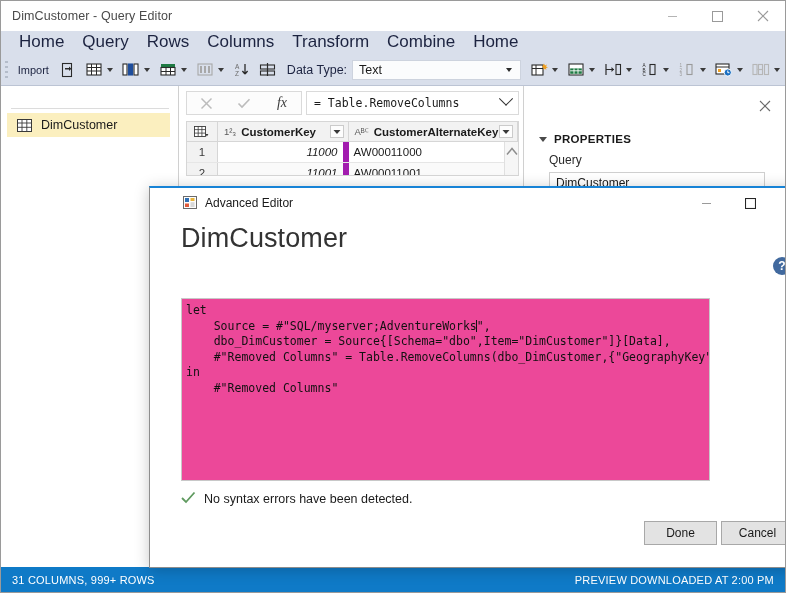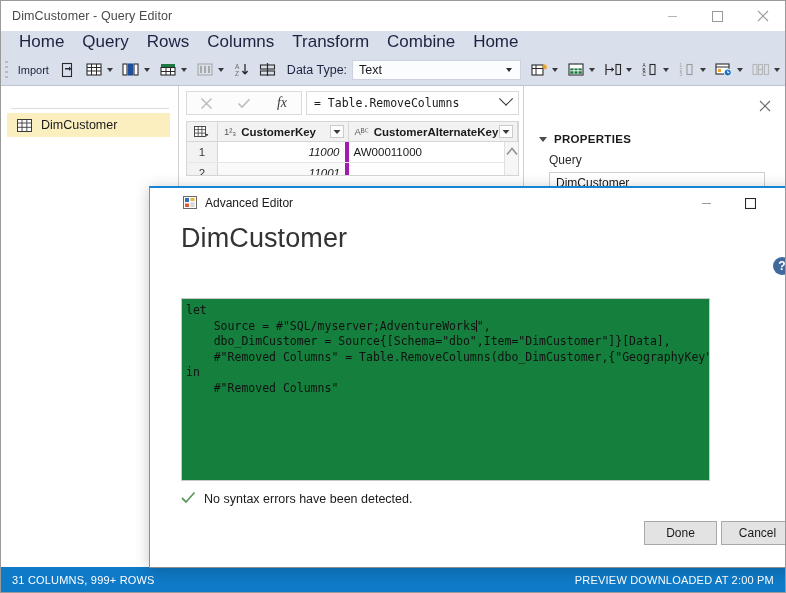--- a/index.html
+++ b/index.html
@@ -339,21 +339,21 @@
     width: 31px;
     background: #f2f2f2;
     border-right: 1px solid #d6d6d6;
     display: flex; align-items: center; justify-content: center;
     font-size: 11.5px;
     color: #3a3a3a;
     box-sizing: border-box;
   }
   .gr-c1 {
     width: 131px;
-    border-right: 4px solid #a21caf;
+    border-right: 6px solid #a21caf;
     display: flex; align-items: center; justify-content: flex-end;
     padding-right: 5px;
     font-size: 11.5px;
     font-style: italic;
     color: #1a1a1a;
     box-sizing: border-box;
   }
   .gr-c2 {
     width: 170px;
     display: flex; align-items: center;
@@ -534,21 +534,21 @@
     color: #ffffff;
     font-size: 12px;
     font-weight: bold;
     display: flex; align-items: center; justify-content: center;
   }
   .code-box {
     position: absolute;
     left: 31px; top: 110px;
     width: 529px; height: 183px;
     border: 1px solid #c8c8c8;
-    background: #15803d;
+    background: #ec4899;
     box-sizing: border-box;
     overflow: hidden;
   }
   .code-text {
     margin: 4px 0 0 4px;
     font-family: "DejaVu Sans Mono", monospace;
     font-size: 11.5px;
     line-height: 15.5px;
     color: #111111;
     white-space: pre;
@@ -883,20 +883,21 @@
           </div>
         </div>
         <div class="grid-row">
           <div class="gr-num">1</div>
           <div class="gr-c1">11000</div>
           <div class="gr-c2">AW00011000</div>
         </div>
         <div class="grid-row alt">
           <div class="gr-num">2</div>
           <div class="gr-c1">11001</div>
+          <div class="gr-c2">AW00011001</div>
         </div>
         <div class="grid-vscroll">
           <svg width="12" height="9" viewBox="0 0 12 9">
               <path d="M1 7.5 L6 1.5 L11 7.5" fill="none" stroke="#8d8d8d" stroke-width="1.5"></path>
             </svg>
         </div>
       </div>
     </div>
 
     <div class="qs-pane">

